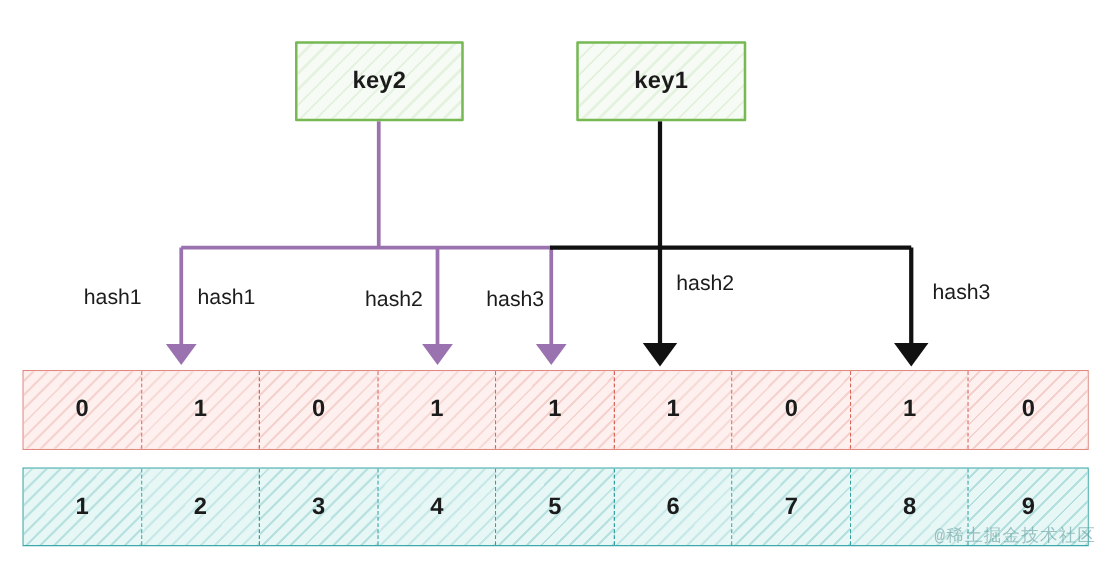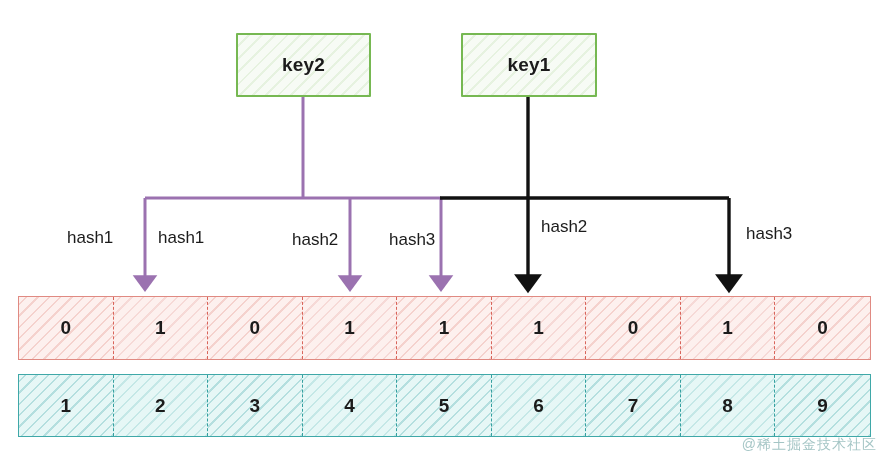--- a/index.html
+++ b/index.html
@@ -121,25 +121,26 @@
       rgba(63,168,168,0.30) 1.6px,
       rgba(255,255,255,0) 1.6px,
       rgba(255,255,255,0) 8px
     );
   }
   .row-index .cell:last-child { border-right: none; }
 
   .watermark {
     position: absolute;
     right: 12px;
-    bottom: 4px;
+    bottom: 20px;
     font-size: 14px;
     color: rgba(90,150,150,0.55);
     letter-spacing: 1px;
     pointer-events: none;
+    font-family: Liberation Mono, monospace;
   }
 </style>
 </head>
 <body>
 
 <div id="stage">
 
   <svg class="layer" viewBox="0 0 889 458">
     <defs>
       <marker id="arrow-purple" markerWidth="9" markerHeight="9" refX="2.6" refY="4.5" orient="auto" markerUnits="strokeWidth">

